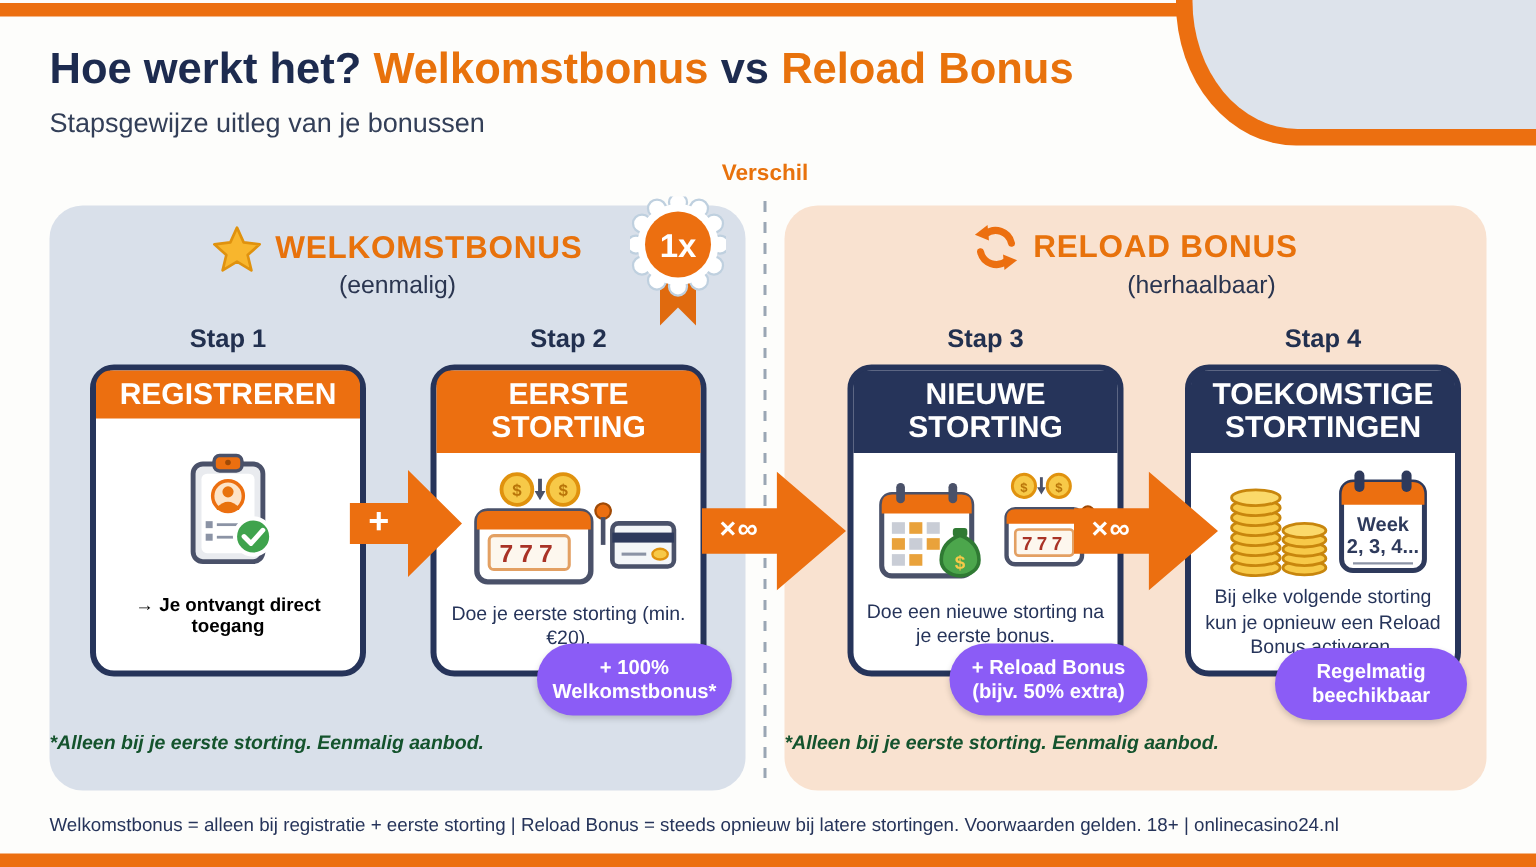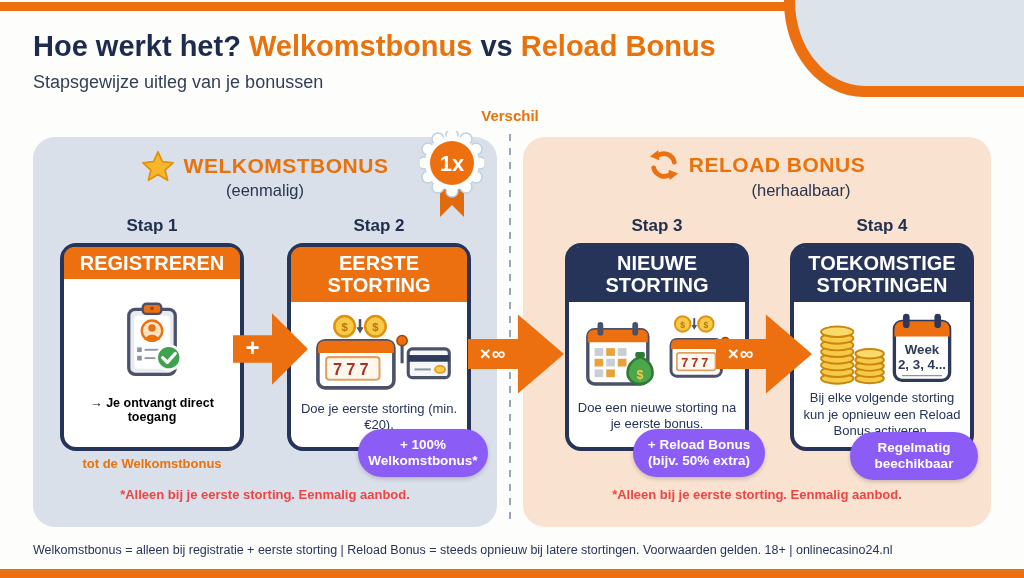--- a/index.html
+++ b/index.html
@@ -45,21 +45,21 @@
   .card-highlight{font-size:12.5px;color:#000000;font-weight:bold;text-align:center;line-height:1.1;}
   .overflow-text{position:absolute;left:60px;top:456px;width:184px;text-align:center;color:#E8720C;font-weight:bold;font-size:13px;z-index:2;}
   
   .pill{position:absolute;background:#8b5cf6;color:#fff;font-weight:bold;text-align:center;border-radius:24px;
     font-size:13.5px;line-height:1.18;padding:8px 10px;z-index:5;box-shadow:0 2px 4px rgba(0,0,0,.18);}
   .pill span{display:block;}
   #pill-step2{left:358px;top:429px;width:110px;}
   #pill-step3{left:633px;top:429px;width:112px;}
   #pill-step4{left:850px;top:432px;width:108px;}
   
-  .footnote{position:absolute;top:487px;text-align:center;font-size:13px;font-weight:bold;color:#ef4444;z-index:2;}
+  .footnote{position:absolute;top:487px;font-size:13px;font-weight:bold;color:#14532d;z-index:2;font-style:italic;}
   .footnote.left{left:33px;width:464px;}
   .footnote.right{left:523px;width:468px;}
   
   .arrow{position:absolute;background:#EC6F10;z-index:6;
     clip-path:polygon(0 32%,52% 32%,52% 3%,100% 50%,52% 97%,52% 68%,0 68%);}
   .arrow .arrow-label{position:absolute;left:0;top:50%;transform:translateY(-52%);width:52%;text-align:center;
     color:#fff;font-weight:bold;}
   #arrow-plus{left:233px;top:311px;width:75px;height:76px;}
   #arrow-plus .arrow-label{font-size:24px;}
   #arrow-mid{left:468px;top:312px;width:96px;height:84px;}
@@ -160,21 +160,20 @@
           <rect x="29" y="60" width="5" height="5" fill="#8B93A5"></rect>
           <line x1="37" y1="53.5" x2="58" y2="53.5" stroke="#8B93A5" stroke-width="2"></line>
           <line x1="37" y1="62.5" x2="54" y2="62.5" stroke="#8B93A5" stroke-width="2"></line>
           <circle cx="63" cy="62" r="13" fill="#3FA34D" stroke="#FFFFFF" stroke-width="3"></circle>
           <path d="M56.5 62 L61.5 67 L70 57.5" fill="none" stroke="#FFFFFF" stroke-width="3.5" stroke-linecap="round" stroke-linejoin="round"></path>
         </svg>
       </span>
       <div class="card-highlight">→ Je ontvangt direct toegang</div>
     </div>
   </div>
-  <div class="overflow-text">tot de Welkomstbonus</div>
 
   <div class="arrow" id="arrow-plus">
     <span class="arrow-label">+</span>
   </div>
 
   <div class="card" style="left:287px">
     <div class="card-header hdr-orange">EERSTE STORTING</div>
     <div class="card-body">
       <span>
         <svg width="145" height="78" viewBox="0 0 140 76">

